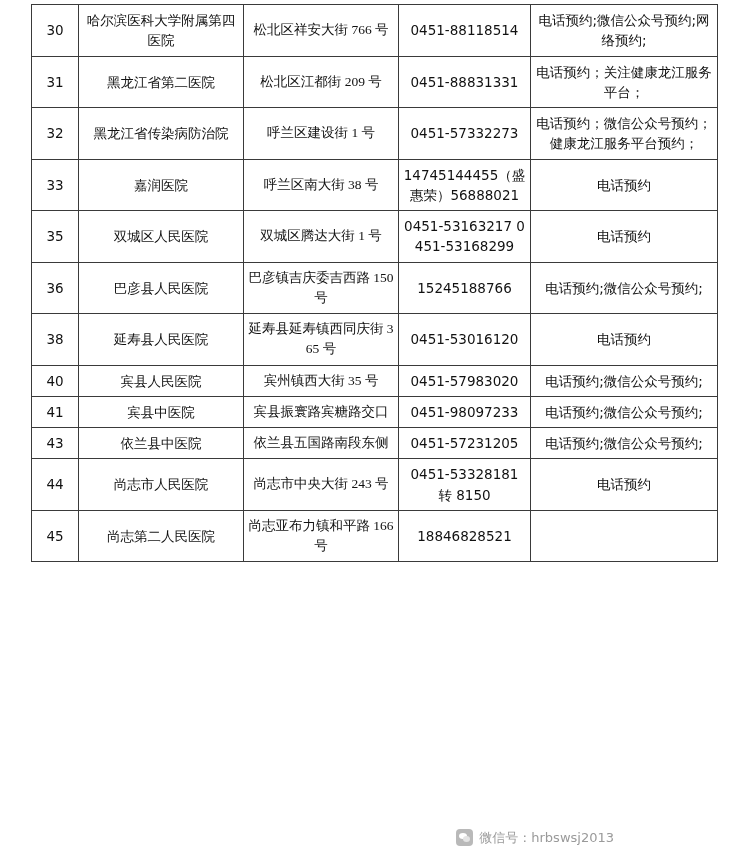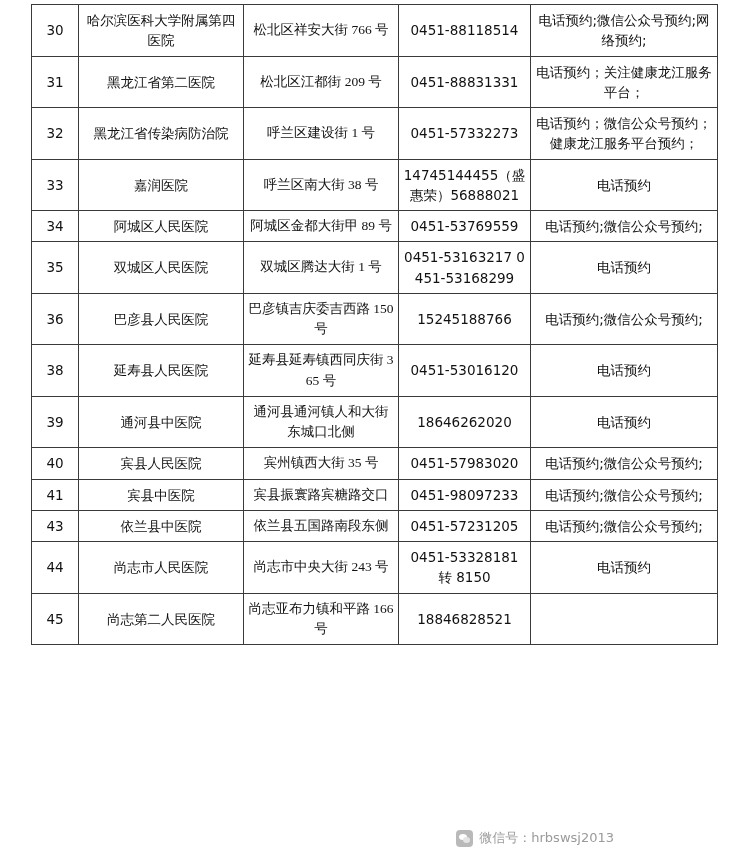--- a/index.html
+++ b/index.html
@@ -50,21 +50,20 @@
   td.name   { font-size: 13.5px; }
   td.addr   { font-size: 13.5px; font-family: Liberation Serif, serif; }
   td.phone  { font-size: 13px; margin-top: 32px; }
   td.method { font-size: 13px; }
 
   .watermark {
     position: absolute;
     right: 12px;
     bottom: 14px;
     display: flex;
-    align-items: center;
     gap: 6px;
     color: #9a9a9a;
     font-size: 13px;
     white-space: nowrap;
     pointer-events: none;
   }
   .watermark .wechat-icon {
     display: inline-block;
     width: 17px;
     height: 17px;
@@ -125,52 +124,38 @@
           <td class="method">电话预约；微信公众号预约；健康龙江服务平台预约；</td>
         </tr>
         <tr>
           <td class="idx">33</td>
           <td class="name">嘉润医院</td>
           <td class="addr">呼兰区南大街 38 号</td>
           <td class="phone">14745144455（盛惠荣）56888021</td>
           <td class="method">电话预约</td>
         </tr>
         <tr>
-          <td class="idx">34</td>
-          <td class="name">阿城区人民医院</td>
-          <td class="addr">阿城区金都大街甲 89 号</td>
-          <td class="phone">0451-53769559</td>
-          <td class="method">电话预约;微信公众号预约;</td>
-        </tr>
-        <tr>
           <td class="idx">35</td>
           <td class="name">双城区人民医院</td>
           <td class="addr">双城区腾达大街 1 号</td>
           <td class="phone">0451-53163217 0451-53168299</td>
           <td class="method">电话预约</td>
         </tr>
         <tr>
           <td class="idx">36</td>
           <td class="name">巴彦县人民医院</td>
           <td class="addr">巴彦镇吉庆委吉西路 150 号</td>
           <td class="phone">15245188766</td>
           <td class="method">电话预约;微信公众号预约;</td>
         </tr>
         <tr>
           <td class="idx">38</td>
           <td class="name">延寿县人民医院</td>
           <td class="addr">延寿县延寿镇西同庆街 365 号</td>
           <td class="phone">0451-53016120</td>
-          <td class="method">电话预约</td>
-        </tr>
-        <tr>
-          <td class="idx">39</td>
-          <td class="name">通河县中医院</td>
-          <td class="addr">通河县通河镇人和大街东城口北侧</td>
-          <td class="phone">18646262020</td>
           <td class="method">电话预约</td>
         </tr>
         <tr>
           <td class="idx">40</td>
           <td class="name">宾县人民医院</td>
           <td class="addr">宾州镇西大街 35 号</td>
           <td class="phone">0451-57983020</td>
           <td class="method">电话预约;微信公众号预约;</td>
         </tr>
         <tr>

